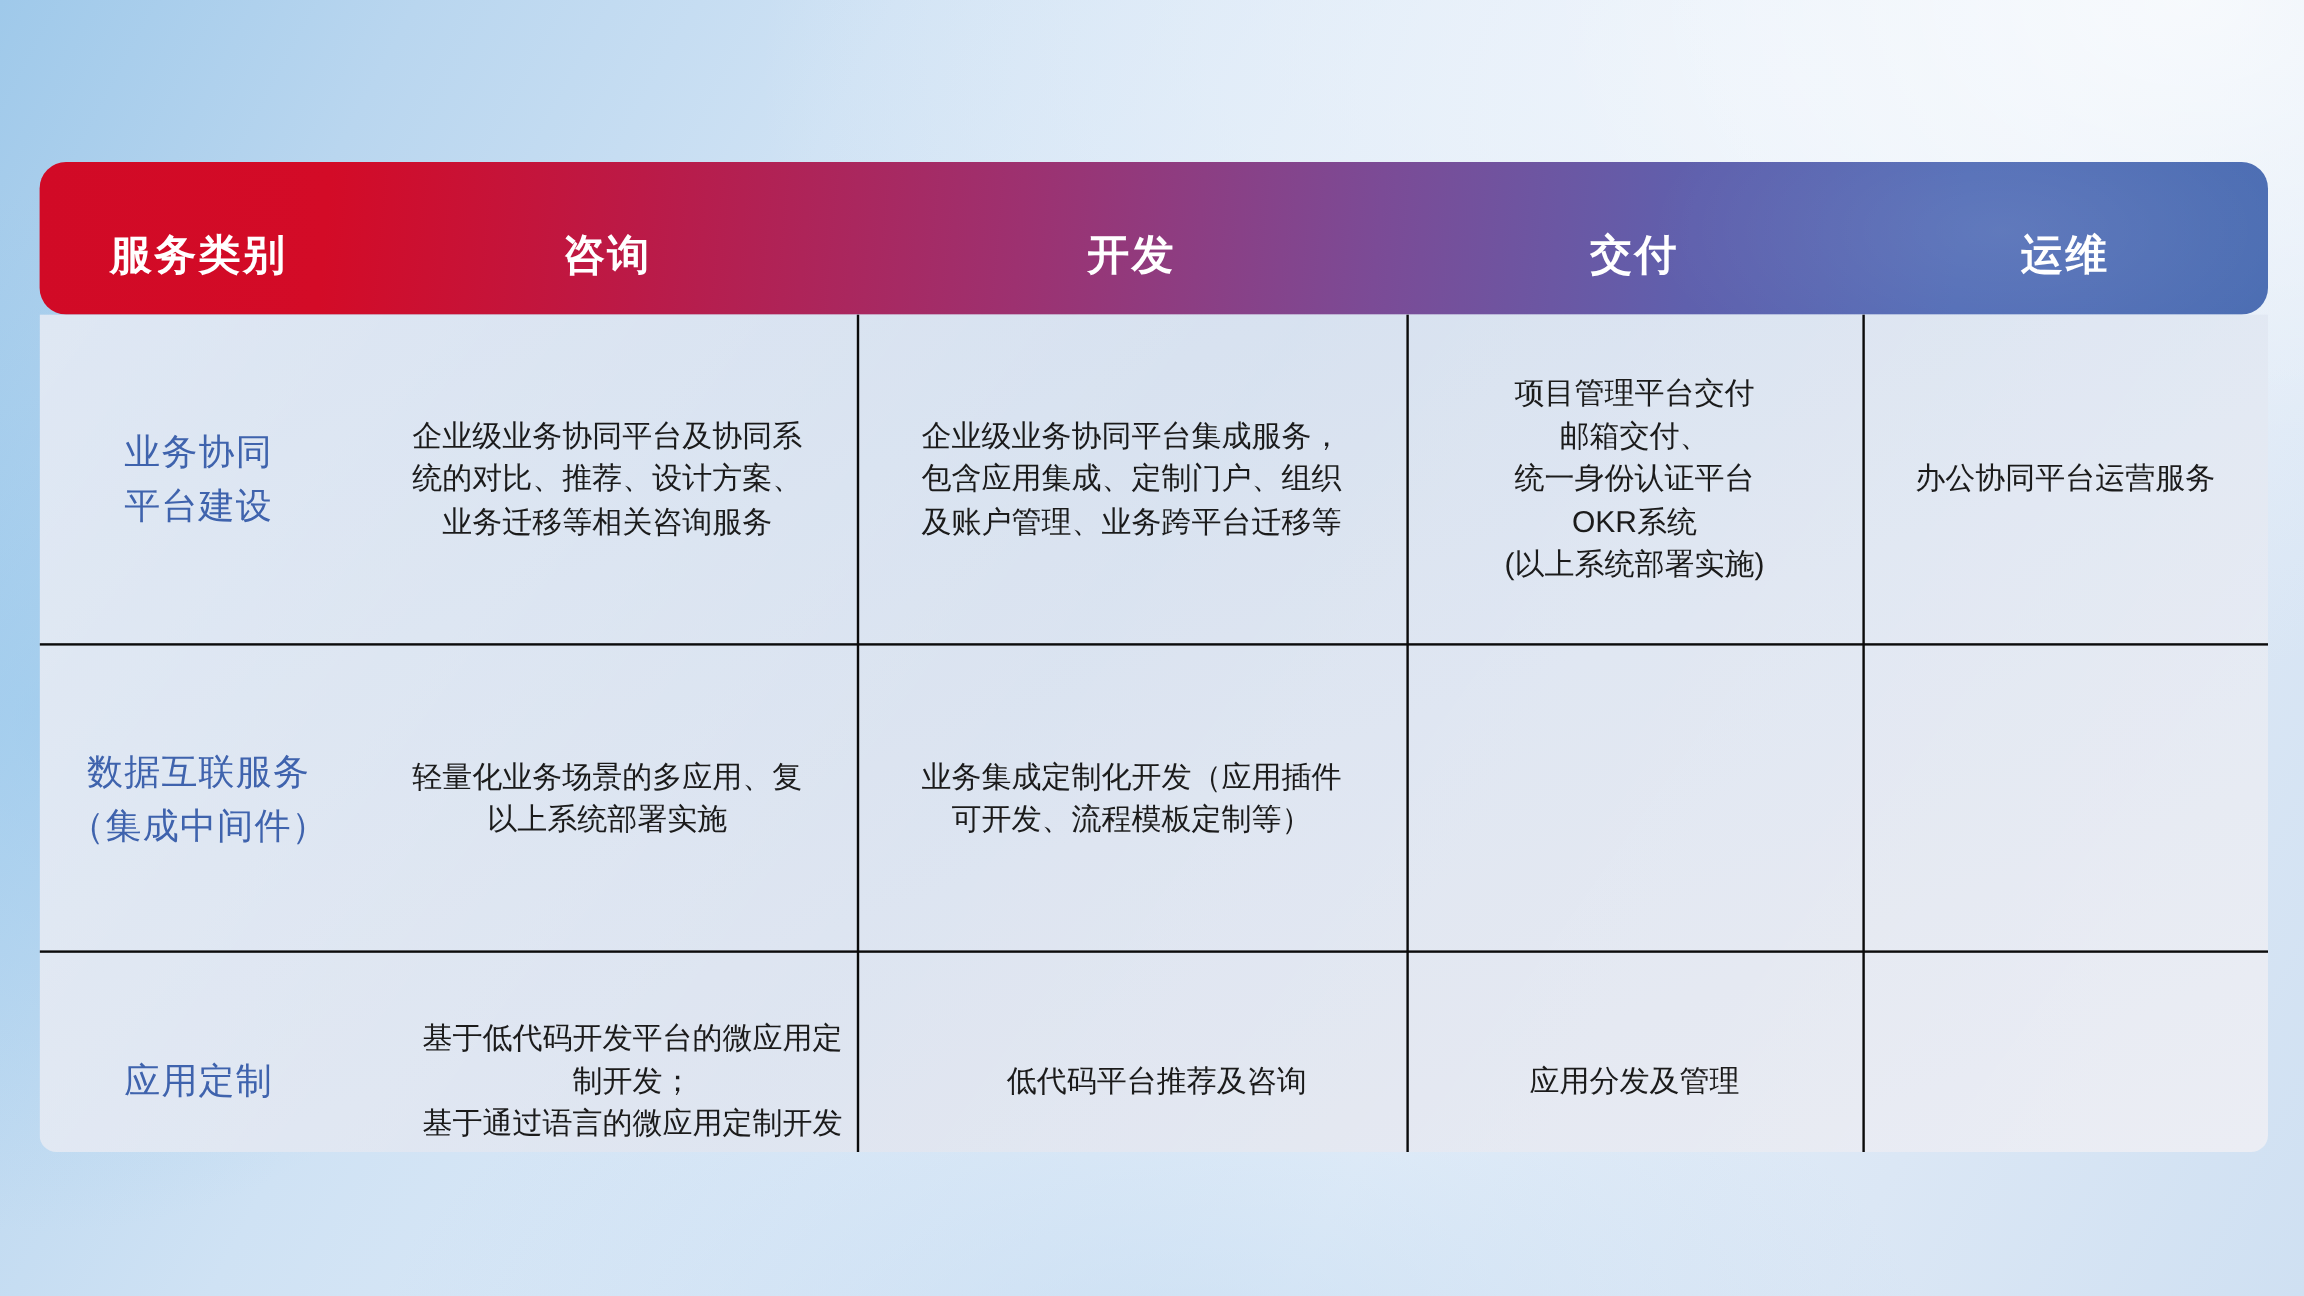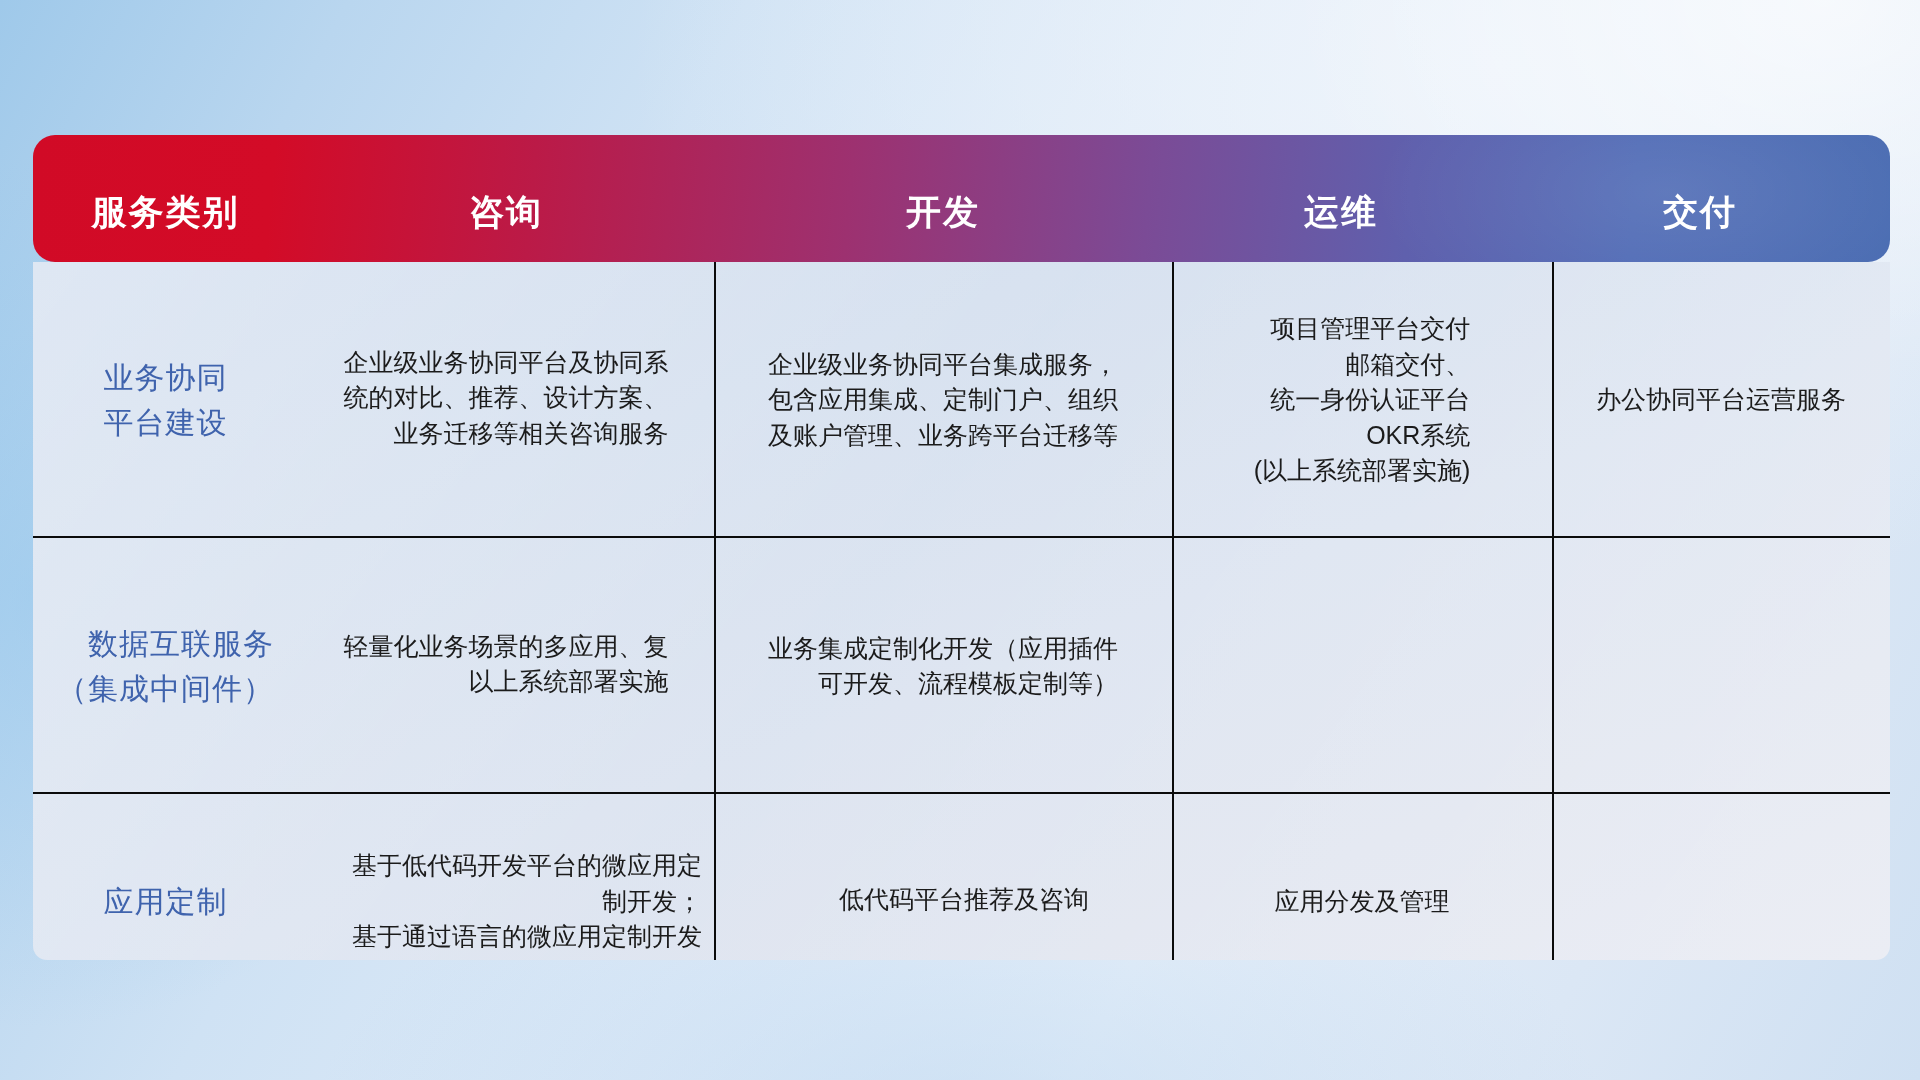--- a/index.html
+++ b/index.html
@@ -92,38 +92,38 @@
     height:2px;
     background:#0b0b0b;
   }
 
   .cell {
     position:relative;
     height:100%;
     display:flex;
     align-items:center;
     justify-content:center;
-    text-align:right;
+    text-align:center;
     padding:0 14px;
     color:#1b1b1b;
     font-size:25px;
     line-height:1.42;
     white-space:pre-line;
   }
   .cell.cat {
     color:#3f63ad;
     font-weight:normal;
     font-size:30px;
     line-height:1.5;
     letter-spacing:1px;
   }
 
   
   .c0 { width:265px; }
-  .c1 { width:416px;font-family:Liberation Mono, monospace; }
+  .c1 { width:416px; }
   .c2 { width:458px; }
   .c3 { width:380px; }
   .c4 { width:338px; }
 
   
   .vline {
     position:absolute;
     top:0; bottom:0;
     width:2px;
     background:#0b0b0b;
@@ -137,22 +137,22 @@
 <body>
 
 <div class="bg-wash"></div>
 
 <div class="table-wrap">
 
   <div class="thead">
     <div class="th c0">服务类别</div>
     <div class="th c1">咨询</div>
     <div class="th c2">开发</div>
+    <div class="th c3">交付</div>
     <div class="th c4">运维</div>
-    <div class="th c3">交付</div>
   </div>
 
   <div class="tbody">
 
     <div class="vline v1"></div>
     <div class="vline v2"></div>
     <div class="vline v3"></div>
 
     <div class="row row-1">
       <div class="cell cat c0">业务协同

